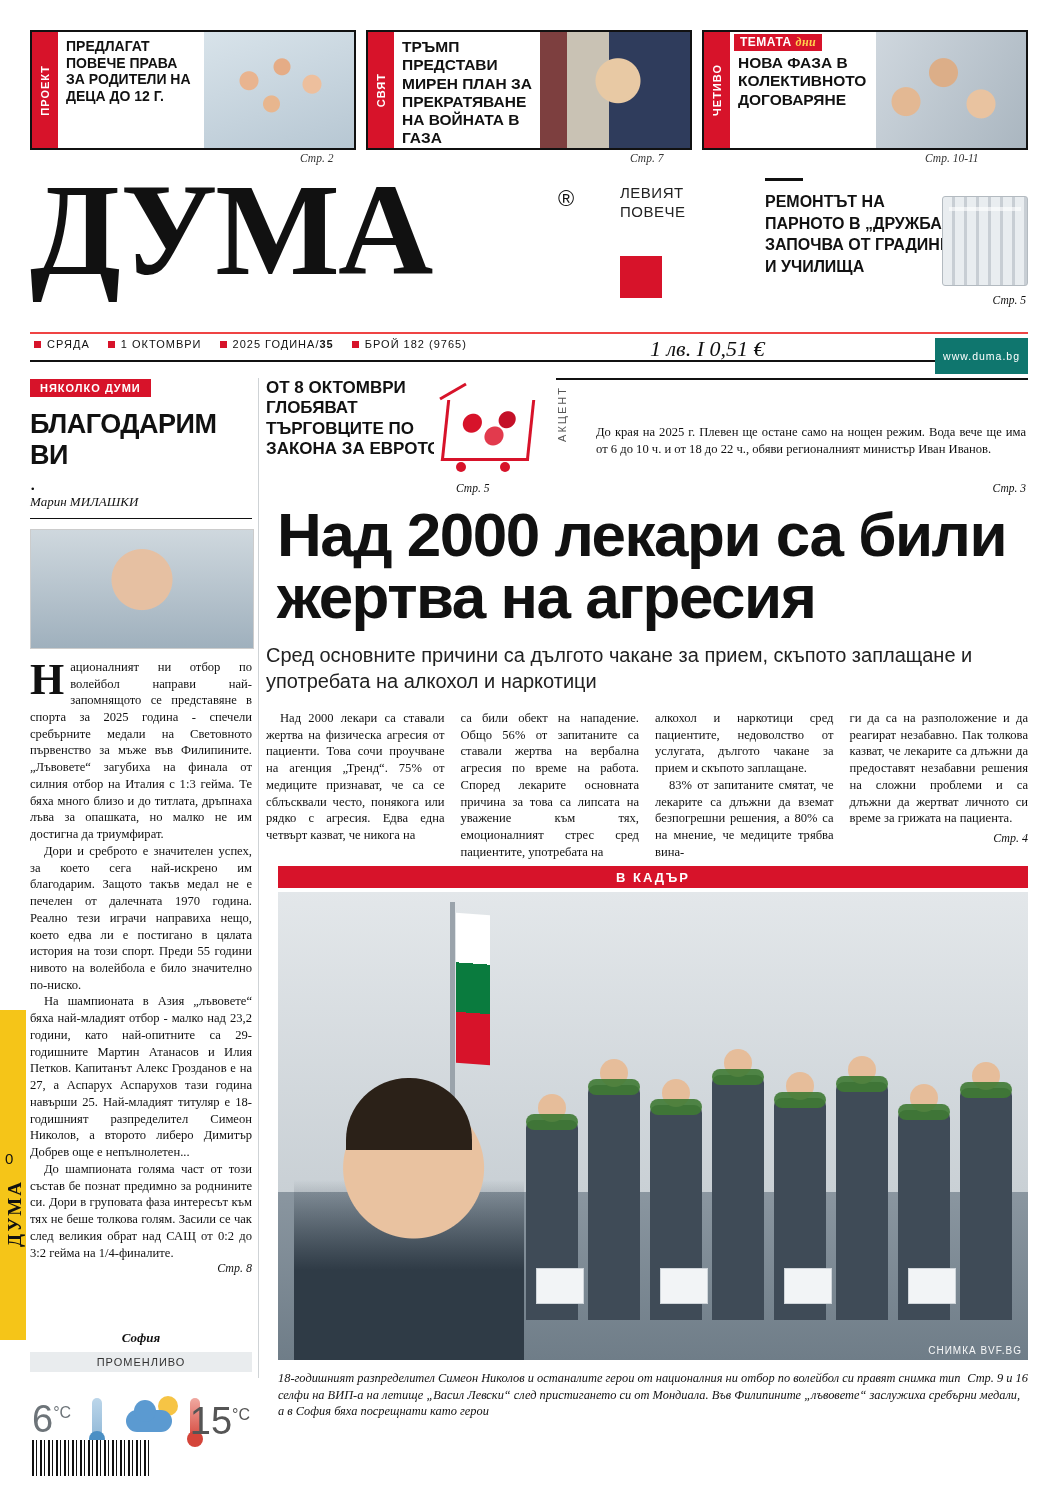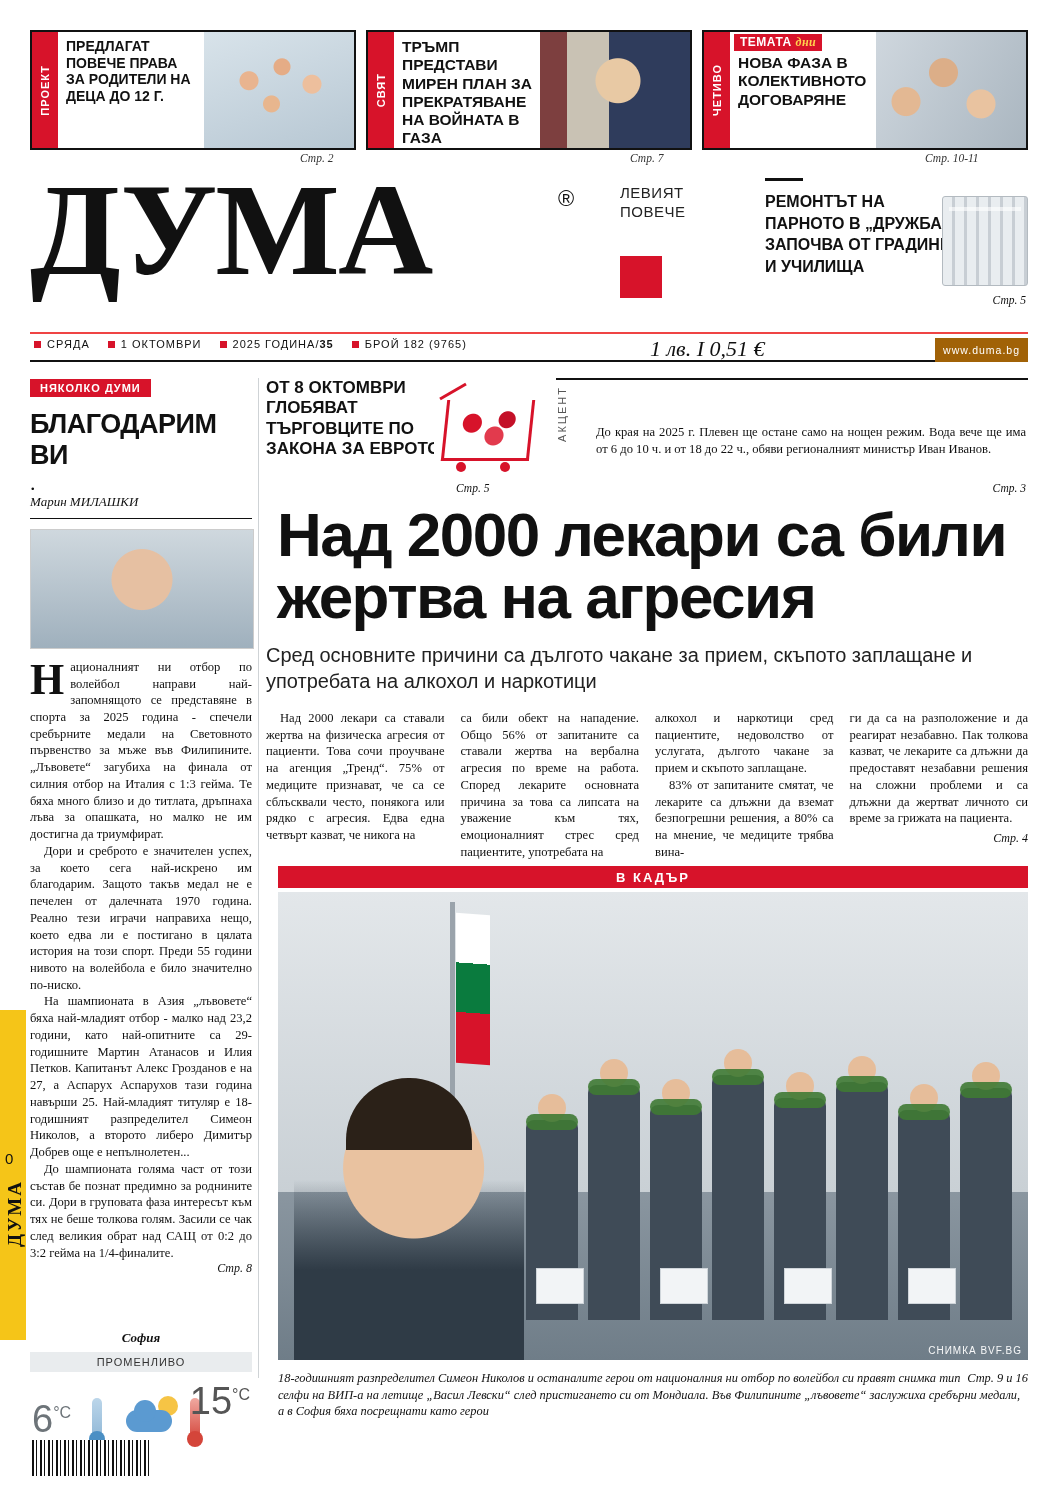--- a/index.html
+++ b/index.html
@@ -60,22 +60,22 @@
   .radiator:after{content:"";position:absolute;left:6px;right:6px;top:10px;height:4px;background:#fff;opacity:.6;}
   .mh-pg{position:absolute;right:2px;top:122px;font-style:italic;font-size:11.5px;}
 
   
   .infobar{position:absolute;left:30px;top:332px;width:998px;height:26px;border-top:2px solid #ef4444;border-bottom:2px solid #111;}
   .infobar .left{position:absolute;left:4px;top:4px;font-family:"Liberation Sans",sans-serif;font-size:11px;letter-spacing:1px;color:#111;}
   .infobar .left b{font-weight:bold;}
   .sq{display:inline-block;width:7px;height:7px;background:#d7132a;margin:0 6px 0 14px;}
   .sq.first{margin-left:0;}
   .price{position:absolute;left:620px;top:2px;font-family:"Liberation Serif",serif;font-style:italic;font-size:22px;}
-  .site{position:absolute;right:0;top:4px;background:#a16207;color:#fff;font-family:"Liberation Sans",sans-serif;
-    font-size:10.5px;letter-spacing:1px;padding:6px 8px;}
+  .site{position:absolute;right:0;top:4px;background:#0f766e;color:#fff;font-family:"Liberation Sans",sans-serif;
+    font-size:10.5px;letter-spacing:1px;padding:12px 8px;}
 
   
   .left-col{position:absolute;left:30px;top:378px;width:222px;}
   .kicker{display:inline-block;background:#d7132a;color:#fff;font-family:"Liberation Sans",sans-serif;
     font-weight:bold;font-size:11px;letter-spacing:1px;padding:3px 10px;text-transform:uppercase;}
   .lc-title{font-family:"Liberation Sans",sans-serif;font-weight:bold;font-size:27px;margin-top:12px;color:#111;letter-spacing:-.5px;}
   .lc-dot{font-size:22px;line-height:.4;margin:8px 0 2px;}
   .lc-author{font-style:italic;font-size:13px;margin-top:6px;}
   .lc-rule{border-top:1px solid #111;margin-top:8px;}
   .lc-photo{margin-top:10px;width:100%;height:118px;background:
@@ -88,21 +88,21 @@
 
   
   .weather{position:absolute;left:30px;top:1330px;width:222px;}
   .w-city{text-align:center;font-weight:bold;font-style:italic;font-size:13px;}
   .w-band{margin-top:6px;background:#e9ecee;height:20px;display:flex;align-items:center;justify-content:center;
     font-family:"Liberation Sans",sans-serif;font-size:11px;letter-spacing:1px;color:#333;}
   .w-row{position:relative;height:78px;margin-top:4px;}
   .w-temp{position:absolute;font-family:"Liberation Sans",sans-serif;font-size:38px;color:#6d7479;}
   .w-temp sup{font-size:16px;vertical-align:super;}
   .w-temp.lo{left:2px;top:22px;}
-  .w-temp.hi{right:2px;top:4px;color:#555;text-align:center;}
+  .w-temp.hi{right:2px;top:24px;color:#555;text-align:center;}
   .thermo{position:absolute;width:10px;height:42px;border-radius:5px;background:linear-gradient(#bcd6ea,#8fb7d6);top:22px;}
   .thermo.l{left:62px;}
   .thermo.r{left:160px;background:linear-gradient(#f0a9a1,#d4453a);}
   .thermo:after{content:"";position:absolute;left:-3px;bottom:-7px;width:16px;height:16px;border-radius:50%;background:#d4453a;}
   .thermo.l:after{background:#4b8fc4;}
   .w-icon{position:absolute;left:92px;top:20px;width:56px;height:44px;}
   .cloud{position:absolute;left:4px;top:14px;width:46px;height:22px;background:#5b9ad1;border-radius:12px;}
   .cloud:before{content:"";position:absolute;left:8px;top:-10px;width:22px;height:22px;background:#5b9ad1;border-radius:50%;}
   .sun{position:absolute;right:0;top:0;width:20px;height:20px;background:#f6c445;border-radius:50%;}
   .barcode{position:absolute;left:32px;top:1440px;width:120px;height:36px;

